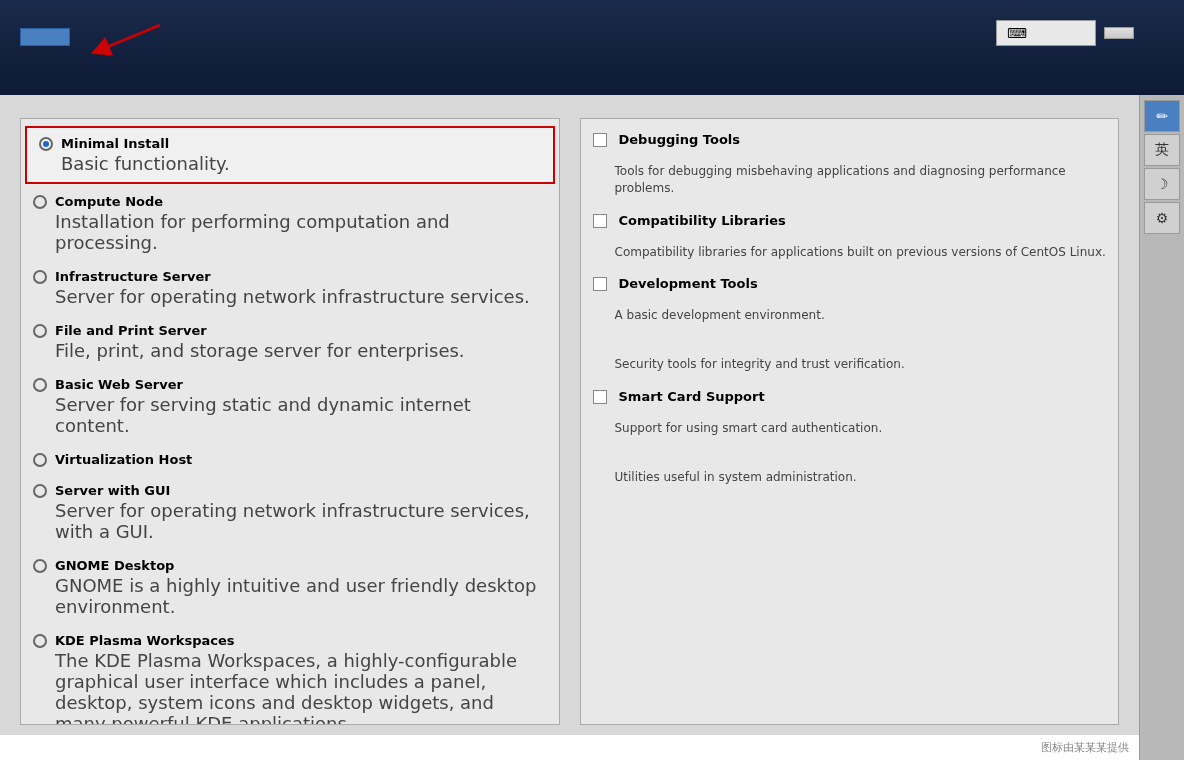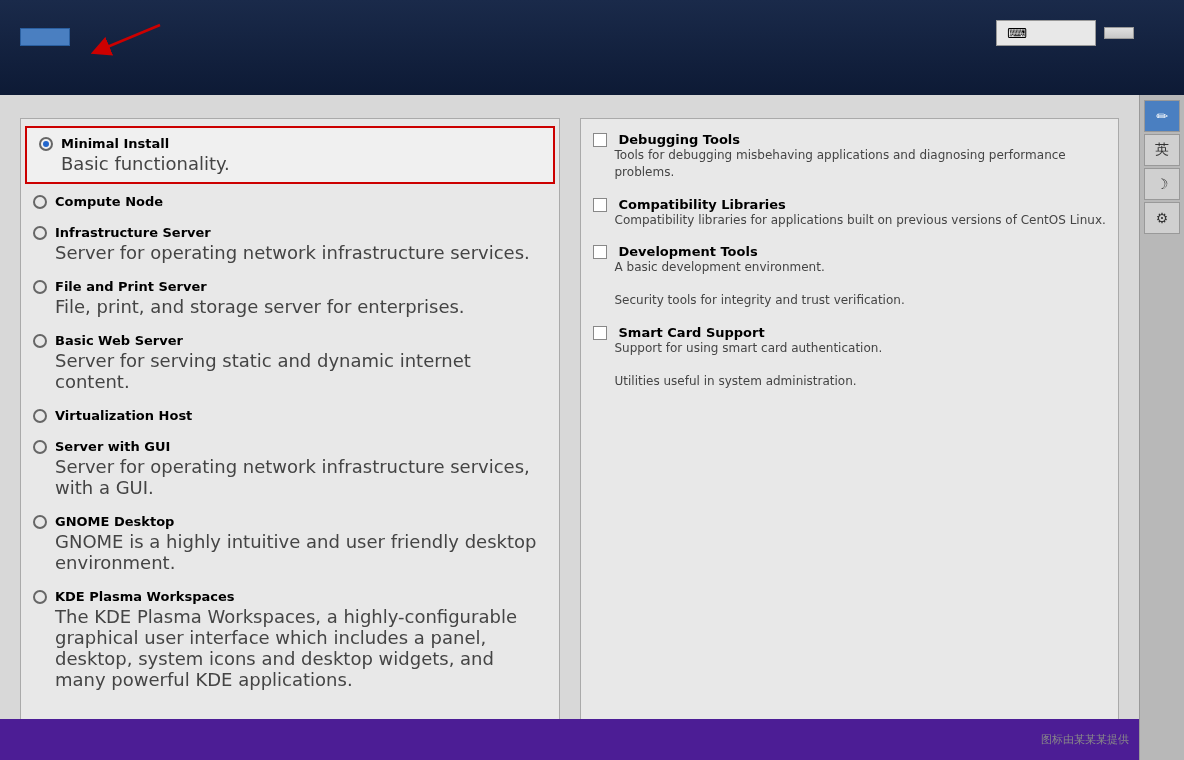--- a/index.html
+++ b/index.html
@@ -247,33 +247,33 @@
       margin-top: 1px;
     }
     .addon-name {
       font-weight: bold;
       font-size: 13px;
       color: #000;
     }
     .addon-desc {
       font-size: 12px;
       color: #444;
-      margin-top: 0;
+      margin-top: 16px;
       margin-left: 22px;
       line-height: 1.4;
     }
 
     
     .bottom-bar {
       position: absolute;
       bottom: 0;
       left: 0;
       right: 45px;
-      height: 41px;
-      background: #4c1d95;
+      height: 25px;
+      background: #ffffff;
       display: flex;
       align-items: center;
       justify-content: flex-end;
       padding-right: 10px;
     }
     .bottom-text {
       color: #888;
       font-size: 11px;
     }
 
@@ -333,20 +333,21 @@
       <div class="radio checked"></div>
       <span class="env-name">Minimal Install</span>
     </div>
     <div class="env-desc">Basic functionality.</div>
   </div>
           <div class="env-item">
     <div class="env-item-header">
       <div class="radio "></div>
       <span class="env-name">Compute Node</span>
     </div>
+    <div class="env-desc">Installation for performing computation and processing.</div>
   </div>
           <div class="env-item">
     <div class="env-item-header">
       <div class="radio "></div>
       <span class="env-name">Infrastructure Server</span>
     </div>
     <div class="env-desc">Server for operating network infrastructure services.</div>
   </div>
           <div class="env-item">
     <div class="env-item-header">

